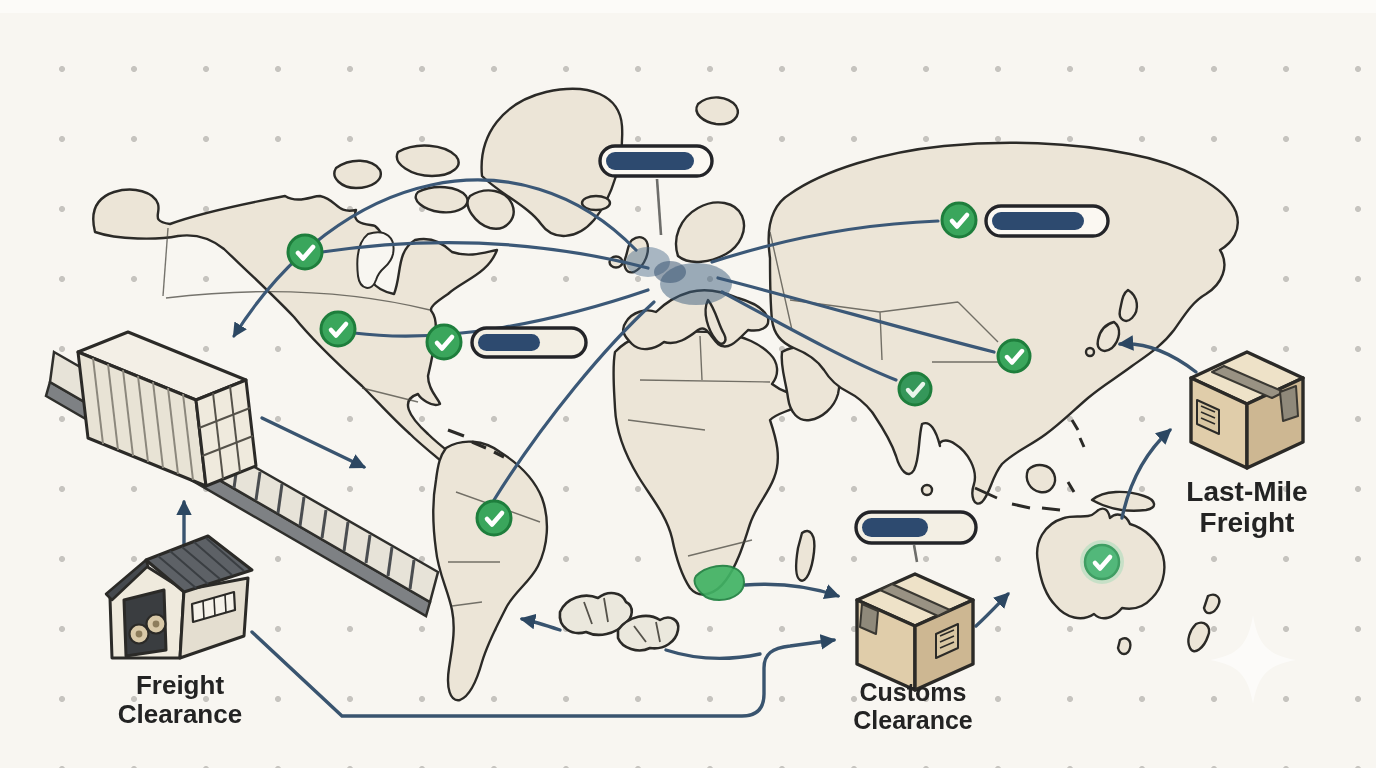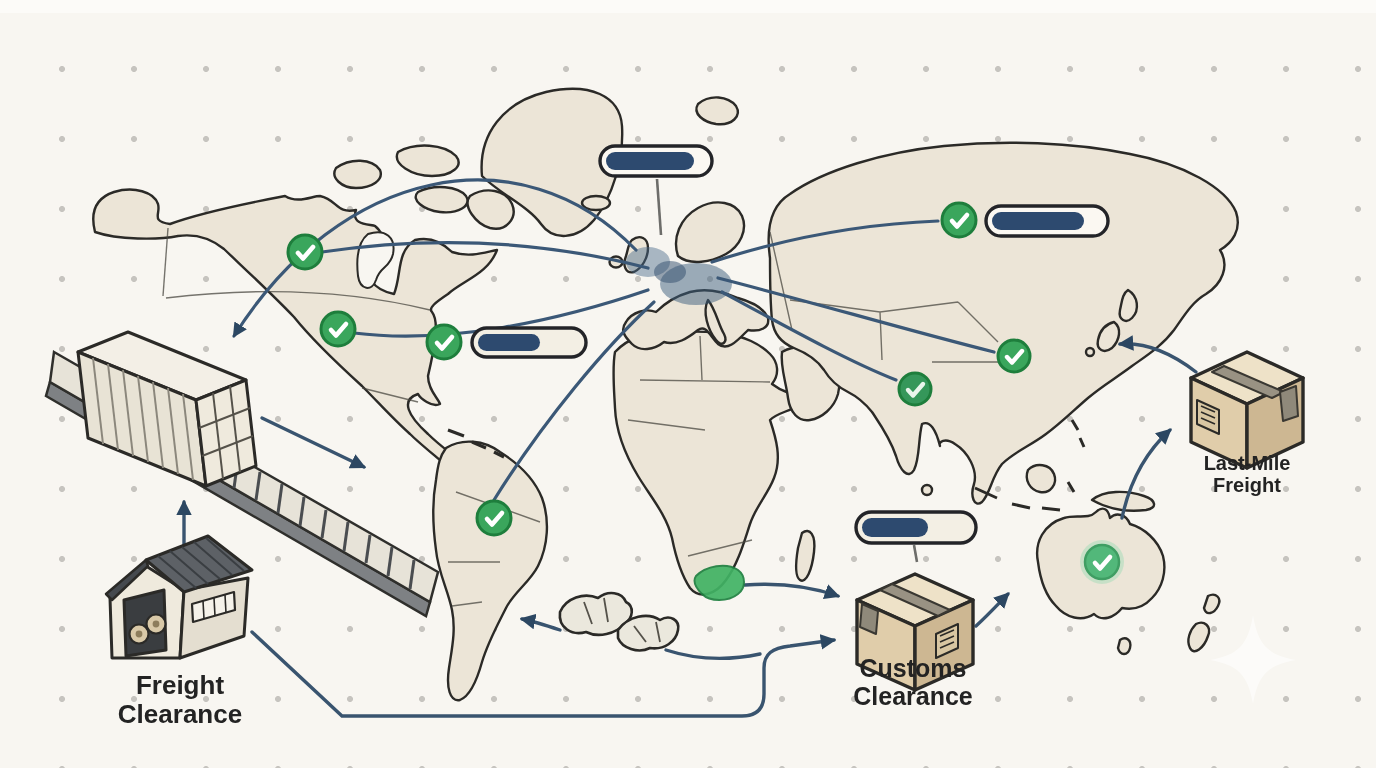--- a/index.html
+++ b/index.html
@@ -10,22 +10,22 @@
     background-size:72px 70px;background-position:26px 34px;
     font-family:"Liberation Sans", sans-serif;
   }
   #stage .topstrip{position:absolute;left:0;top:0;width:100%;height:13px;background:#fcfbf8;}
   svg{position:absolute;left:0;top:0;}
   .label{
     position:absolute;font-weight:bold;color:#232323;text-align:center;
     font-family:"Liberation Sans", sans-serif;letter-spacing:0px;line-height:1.12;
   }
   #label-freight{left:74px;top:671px;width:212px;font-size:26px;}
-  #label-customs{left:806px;top:654px;width:214px;font-size:25px;}
-  #label-lastmile{left:1182px;top:452px;width:130px;font-size:20px;}
+  #label-customs{left:806px;top:678px;width:214px;font-size:25px;}
+  #label-lastmile{left:1182px;top:476px;width:130px;font-size:28px;}
 </style>
 </head>
 <body>
 
 <div id="stage">
   <div class="topstrip"></div>
 
   <svg width="1376" height="768" viewBox="0 0 1376 768">
     <defs>
       <marker id="ah" viewBox="0 0 10 10" refX="8.5" refY="5" markerWidth="4.6" markerHeight="4.6" orient="auto-start-reverse">

